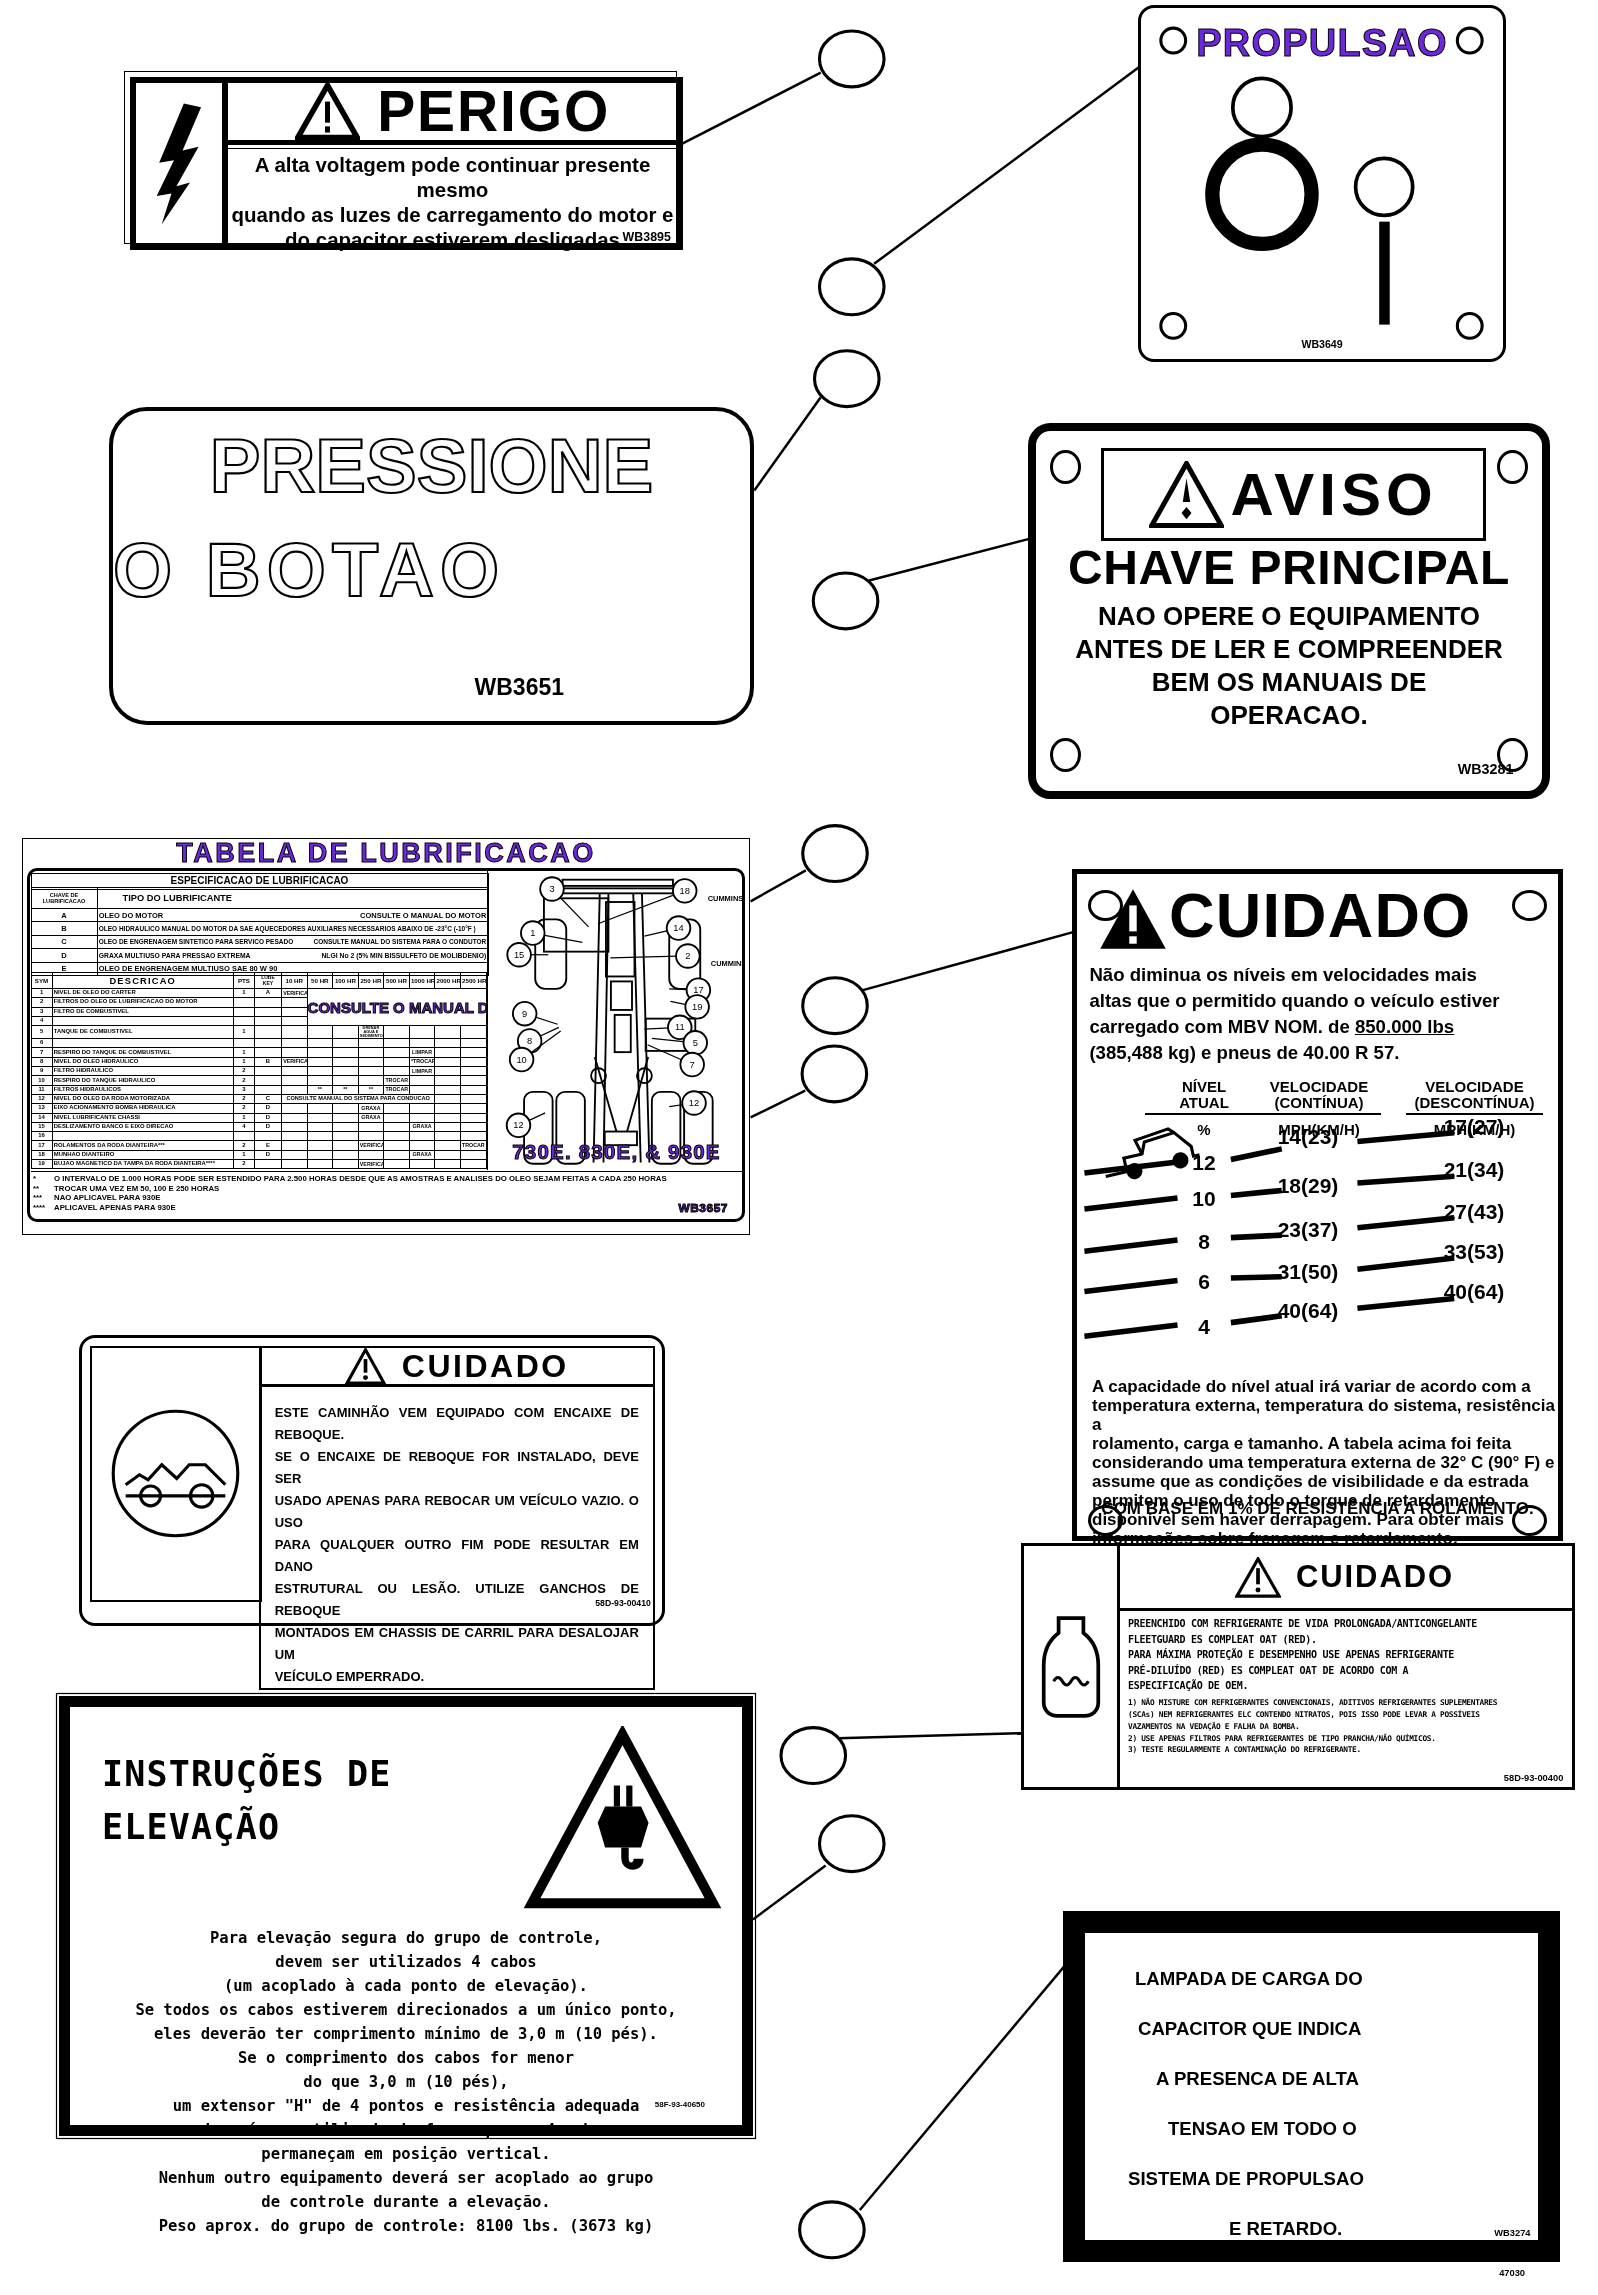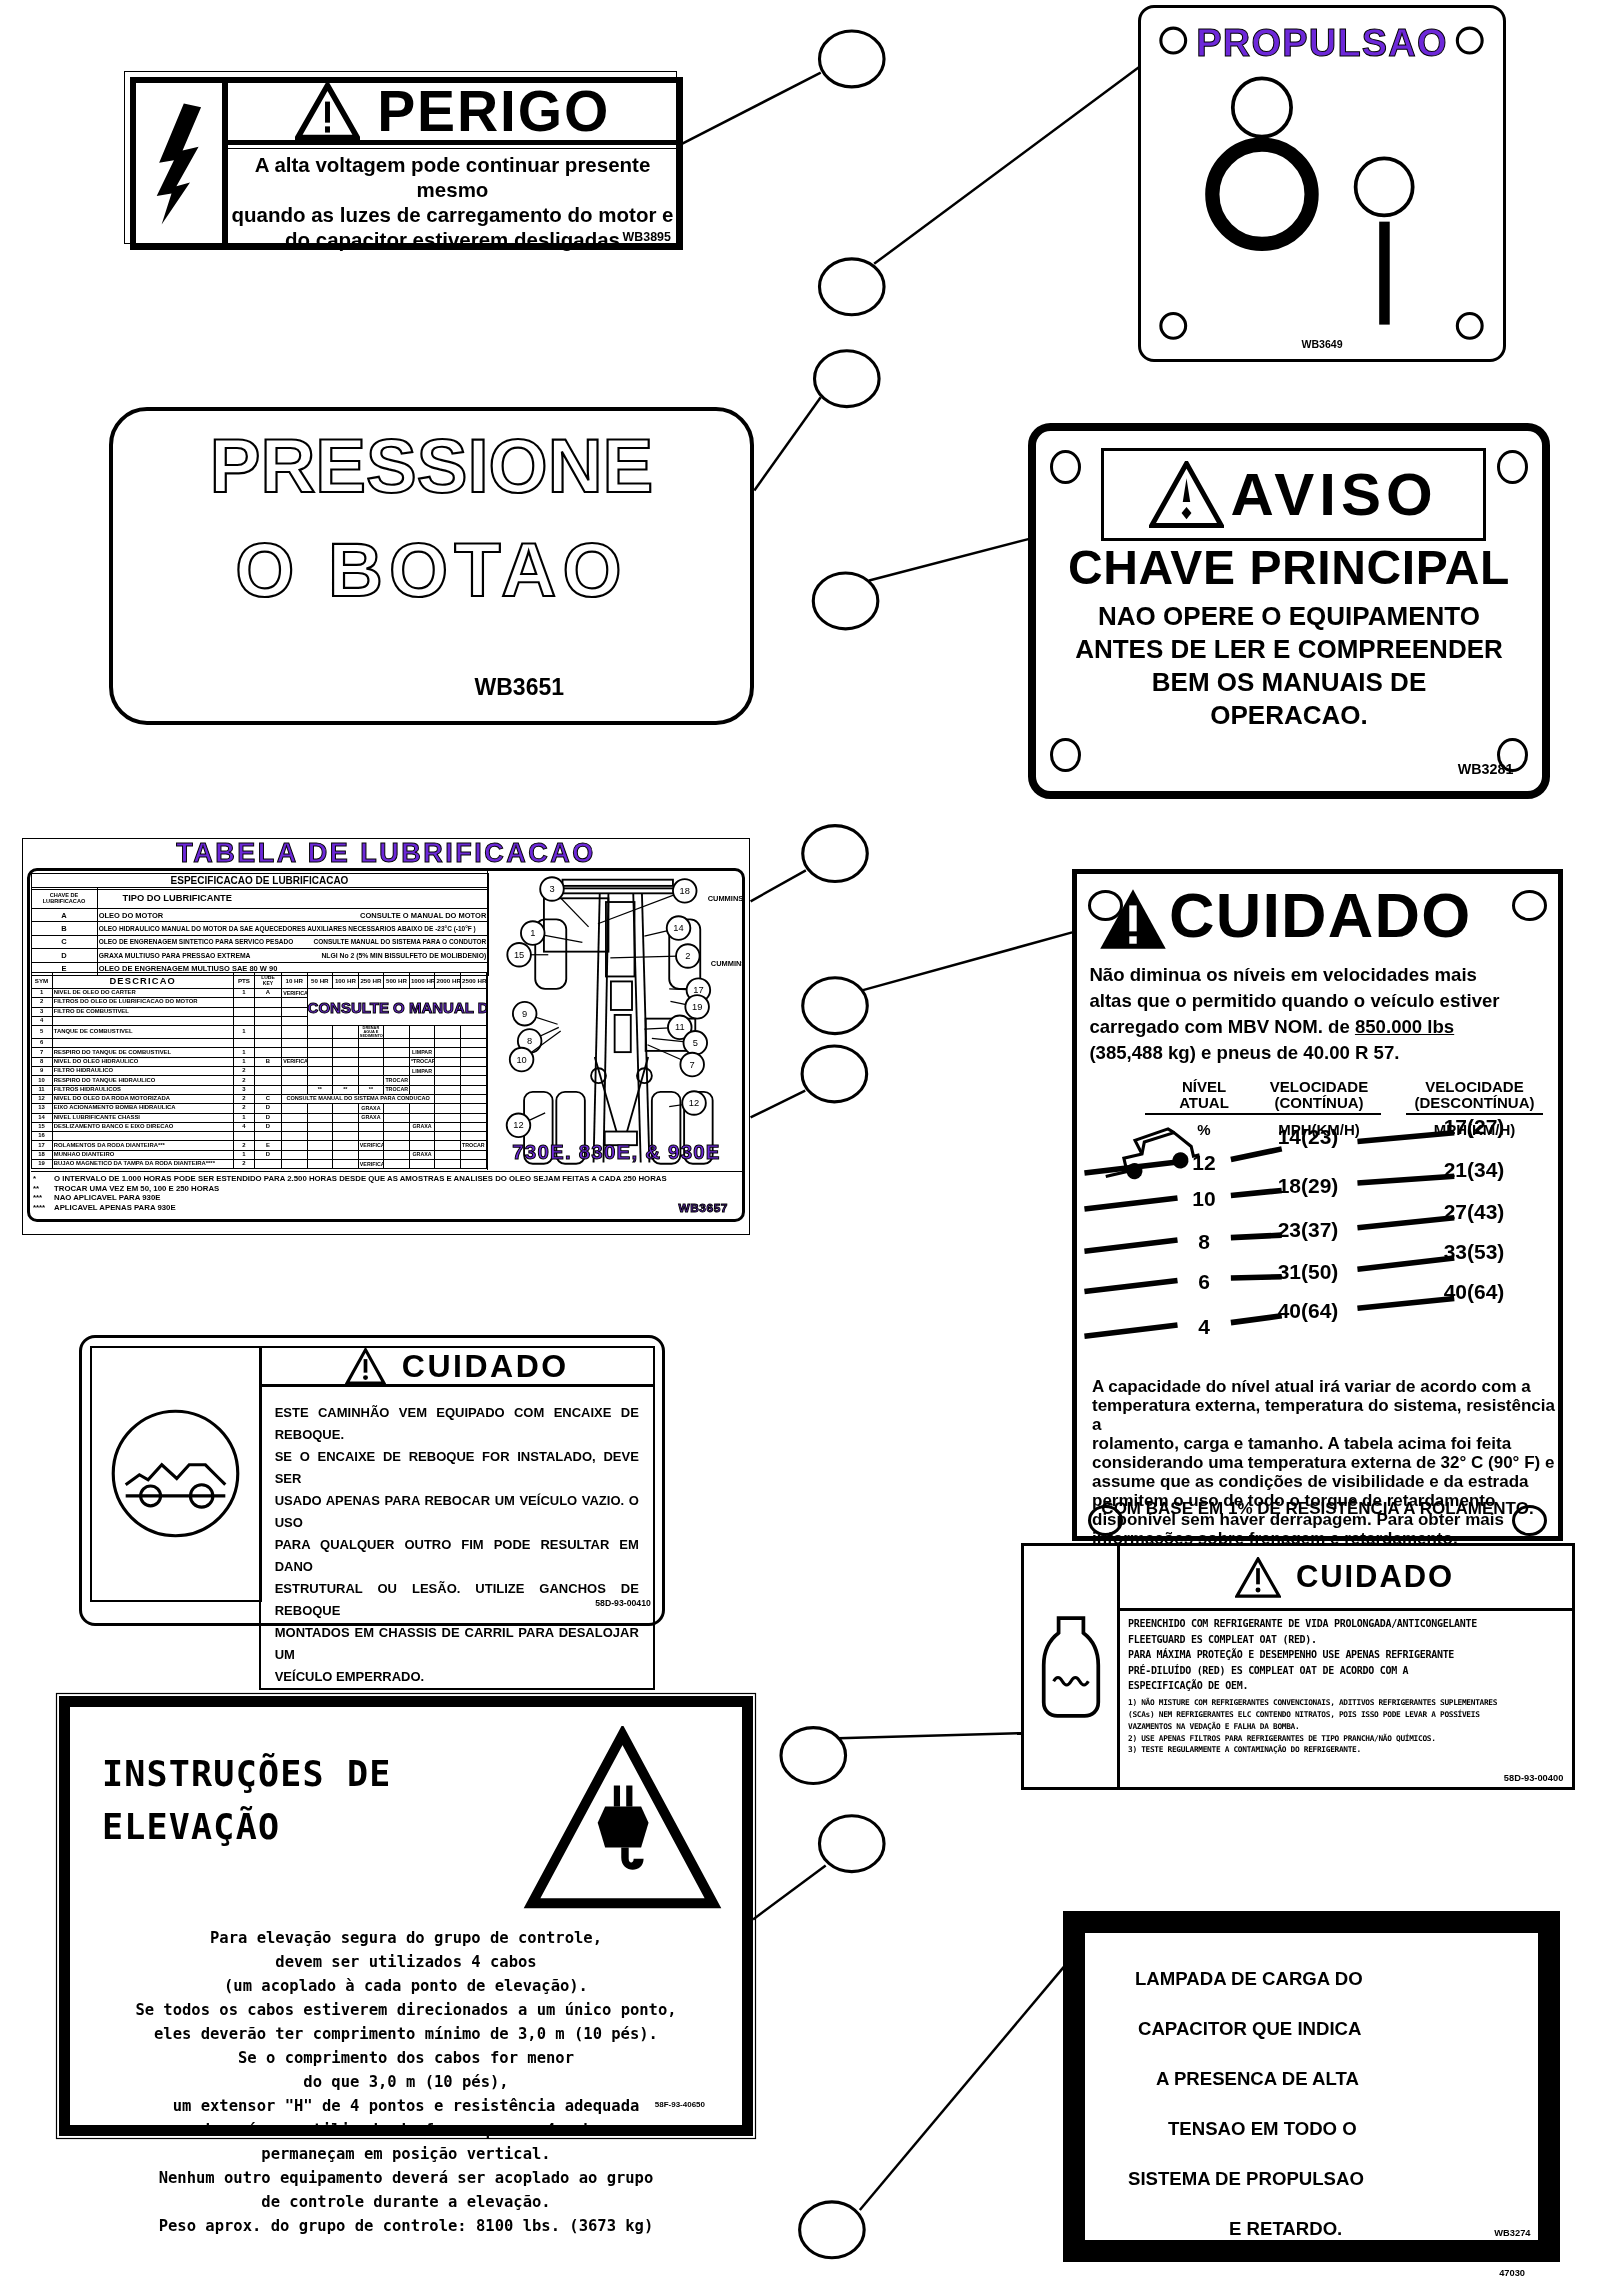--- a/index.html
+++ b/index.html
@@ -28,21 +28,21 @@
 
   
   .propulsao{left:1138px;top:5px;width:368px;height:357px;border:3.1px solid #000;border-radius:16px;}
   .propulsao .ttl{position:absolute;left:0;right:0;top:13.7px;text-align:center;
                   font-size:38px;font-weight:700;letter-spacing:1.2px;}
   .propulsao .part{position:absolute;left:0;right:0;bottom:8.7px;text-align:center;font-size:10.6px;font-weight:700;}
 
   
   .pressione{left:109px;top:407px;width:645px;height:318px;border:4.3px solid #000;border-radius:38px;}
   .pressione .l1{position:absolute;left:0;right:0;top:17.4px;text-align:center;font-size:76px;font-weight:700;line-height:1;}
-  .pressione .l2{position:absolute;left:0;right:0;top:121px;text-align:center;font-size:76px;font-weight:700;line-height:1;letter-spacing:6.2px;}
+  .pressione .l2{position:absolute;left:0;right:0;top:121px;text-align:left;font-size:76px;font-weight:700;line-height:1;letter-spacing:6.2px;}
   .pressione .part{position:absolute;right:186px;bottom:20px;font-size:23px;font-weight:900;}
 
   
   .aviso{left:1028px;top:423px;width:522px;height:376px;border:8.7px solid #000;border-radius:22.4px;}
   .aviso .screw{position:absolute;width:25px;height:28.6px;border:3.1px solid #000;border-radius:50%;}
   .aviso .tbox{position:absolute;left:65px;top:17.4px;width:379px;height:87px;border:3.7px solid #000;
                display:flex;align-items:center;justify-content:center;gap:6.2px;}
   .aviso .tbox .ttl{font-size:60px;font-weight:700;letter-spacing:5px;line-height:1;}
   .aviso .sub{position:absolute;left:0;right:0;top:113px;text-align:center;font-size:48px;font-weight:700;
               letter-spacing:0.6px;line-height:1;}

